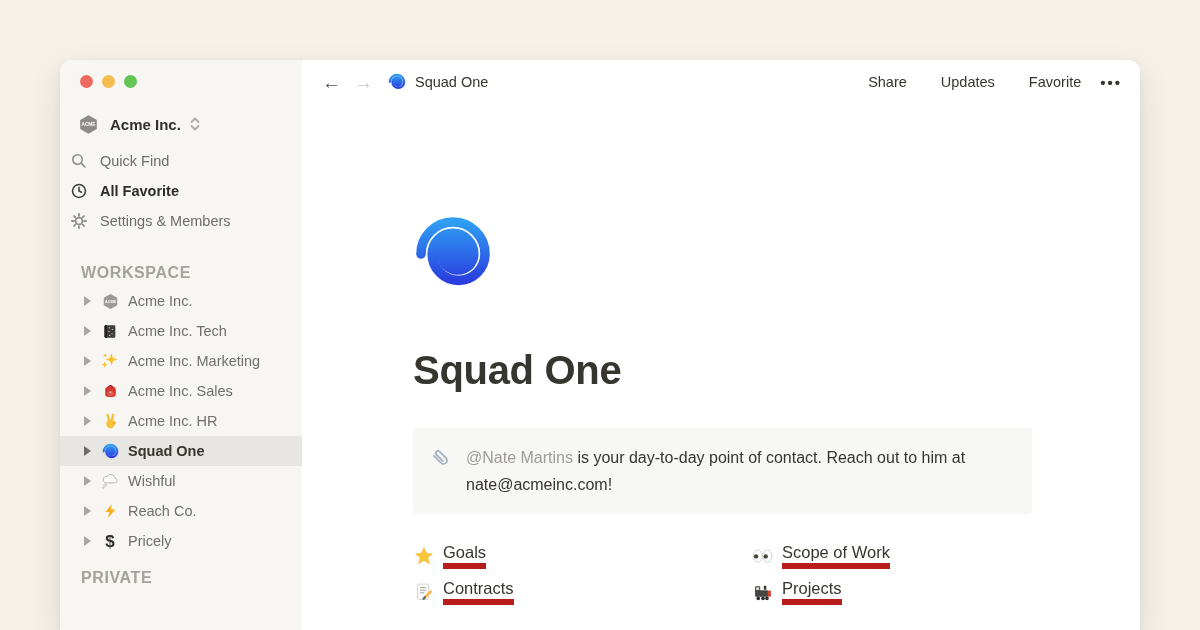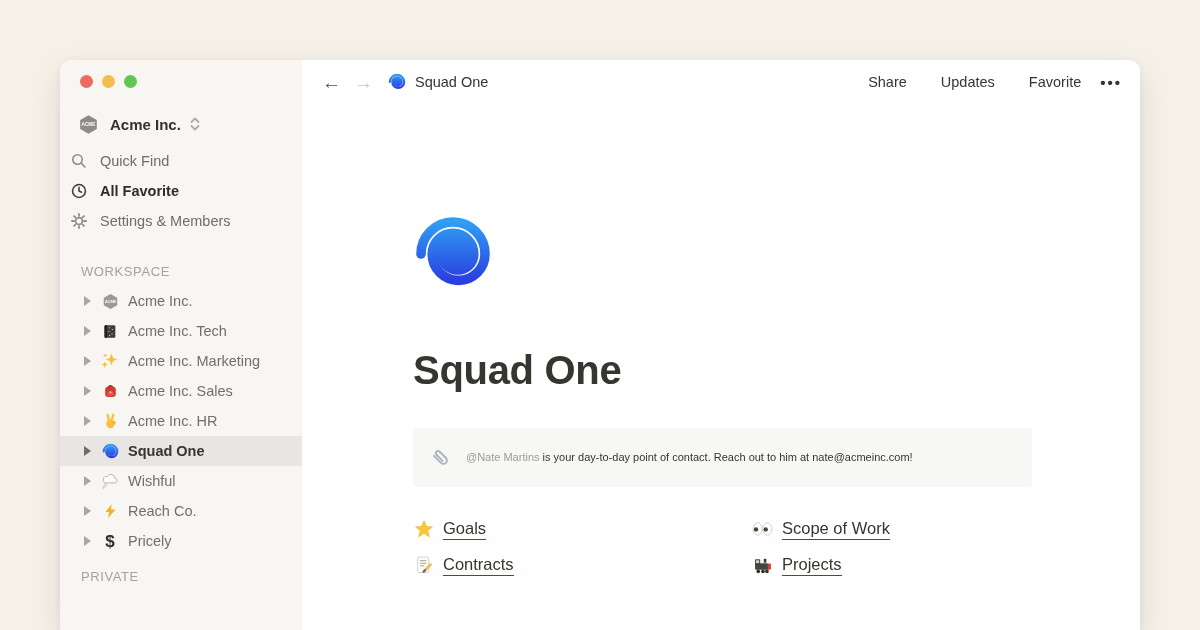--- a/index.html
+++ b/index.html
@@ -26,21 +26,21 @@
   .switcher .chev { margin-left:8px; opacity:.85; }
   .side-menu { margin-top:8px; }
   .side-row {
     height:30px; display:flex; align-items:center; padding-left:10px;
     font-size:14.5px; font-weight:500; color:#6f6d68; cursor:pointer;
   }
   .side-row .mi { width:18px; height:18px; margin-right:12px; display:flex; align-items:center; justify-content:center; }
   .side-row.dark { color:#2f2d2a; font-weight:600; }
   .section-label {
     margin:28px 0 0 21px; height:16px;
-    font-size:13px; font-weight:400; letter-spacing:.6px; color:#a5a29b;
+    font-size:16px; font-weight:700; letter-spacing:.6px; color:#a5a29b;
   }
   .tree { margin-top:6px; }
   .tree-row {
     height:30px; display:flex; align-items:center; padding-left:24px;
     font-size:14.5px; font-weight:500; color:#716f6a; cursor:pointer;
   }
   .tree-row .caret {
     width:0; height:0; border-left:7px solid #a8a6a0;
     border-top:5px solid transparent; border-bottom:5px solid transparent;
     margin-right:9px;
@@ -62,31 +62,31 @@
   .top-action { font-size:14.5px; color:#37352f; margin-left:34px; cursor:pointer; }
   .more-dots { margin-left:19px; font-size:15px; font-weight:700; letter-spacing:2px; color:#37352f; cursor:pointer; }
   .content { padding-left:111px; }
   .page-icon { margin-top:110px; width:80px; height:80px; cursor:pointer; }
   .page-title { margin-top:52px; font-size:40px; line-height:48px; font-weight:700; letter-spacing:-.3px; color:#37352f; }
   .callout {
     margin-top:34px; width:619px; background:#f7f7f5; border-radius:4px;
     padding:16px 20px 16px 16px; display:flex; align-items:flex-start;
   }
   .callout .clip { width:24px; height:24px; margin-right:13px; margin-top:2px; flex:none; }
-  .callout .txt { font-size:11px; line-height:27px; color:#37352f; }
+  .callout .txt { font-size:16px; line-height:27px; color:#37352f; }
   .callout .mention { color:#9e9c97; }
   .links {
     margin-top:24px; display:grid; grid-template-columns:339px 300px;
     grid-auto-rows:36px; align-items:center;
   }
   .link-item { display:flex; align-items:center; cursor:pointer; }
   .link-item .emo { width:21px; height:21px; margin-right:9px; display:flex; align-items:center; justify-content:center; }
   .link-item .lbl {
     font-size:16.5px; font-weight:500; color:#37352f;
-    border-bottom:1px solid #b91c1c; padding-bottom:1px;
+    border-bottom:6px solid #b91c1c; padding-bottom:1px;
   }
   svg { display:block; }
 </style>
 </head>
 <body>
 
 <svg width="0" height="0" style="position:absolute">
   <defs>
     <linearGradient id="sg" x1="0" y1="0" x2="0" y2="1">
       <stop offset="0" stop-color="#2f9ef4"></stop>

